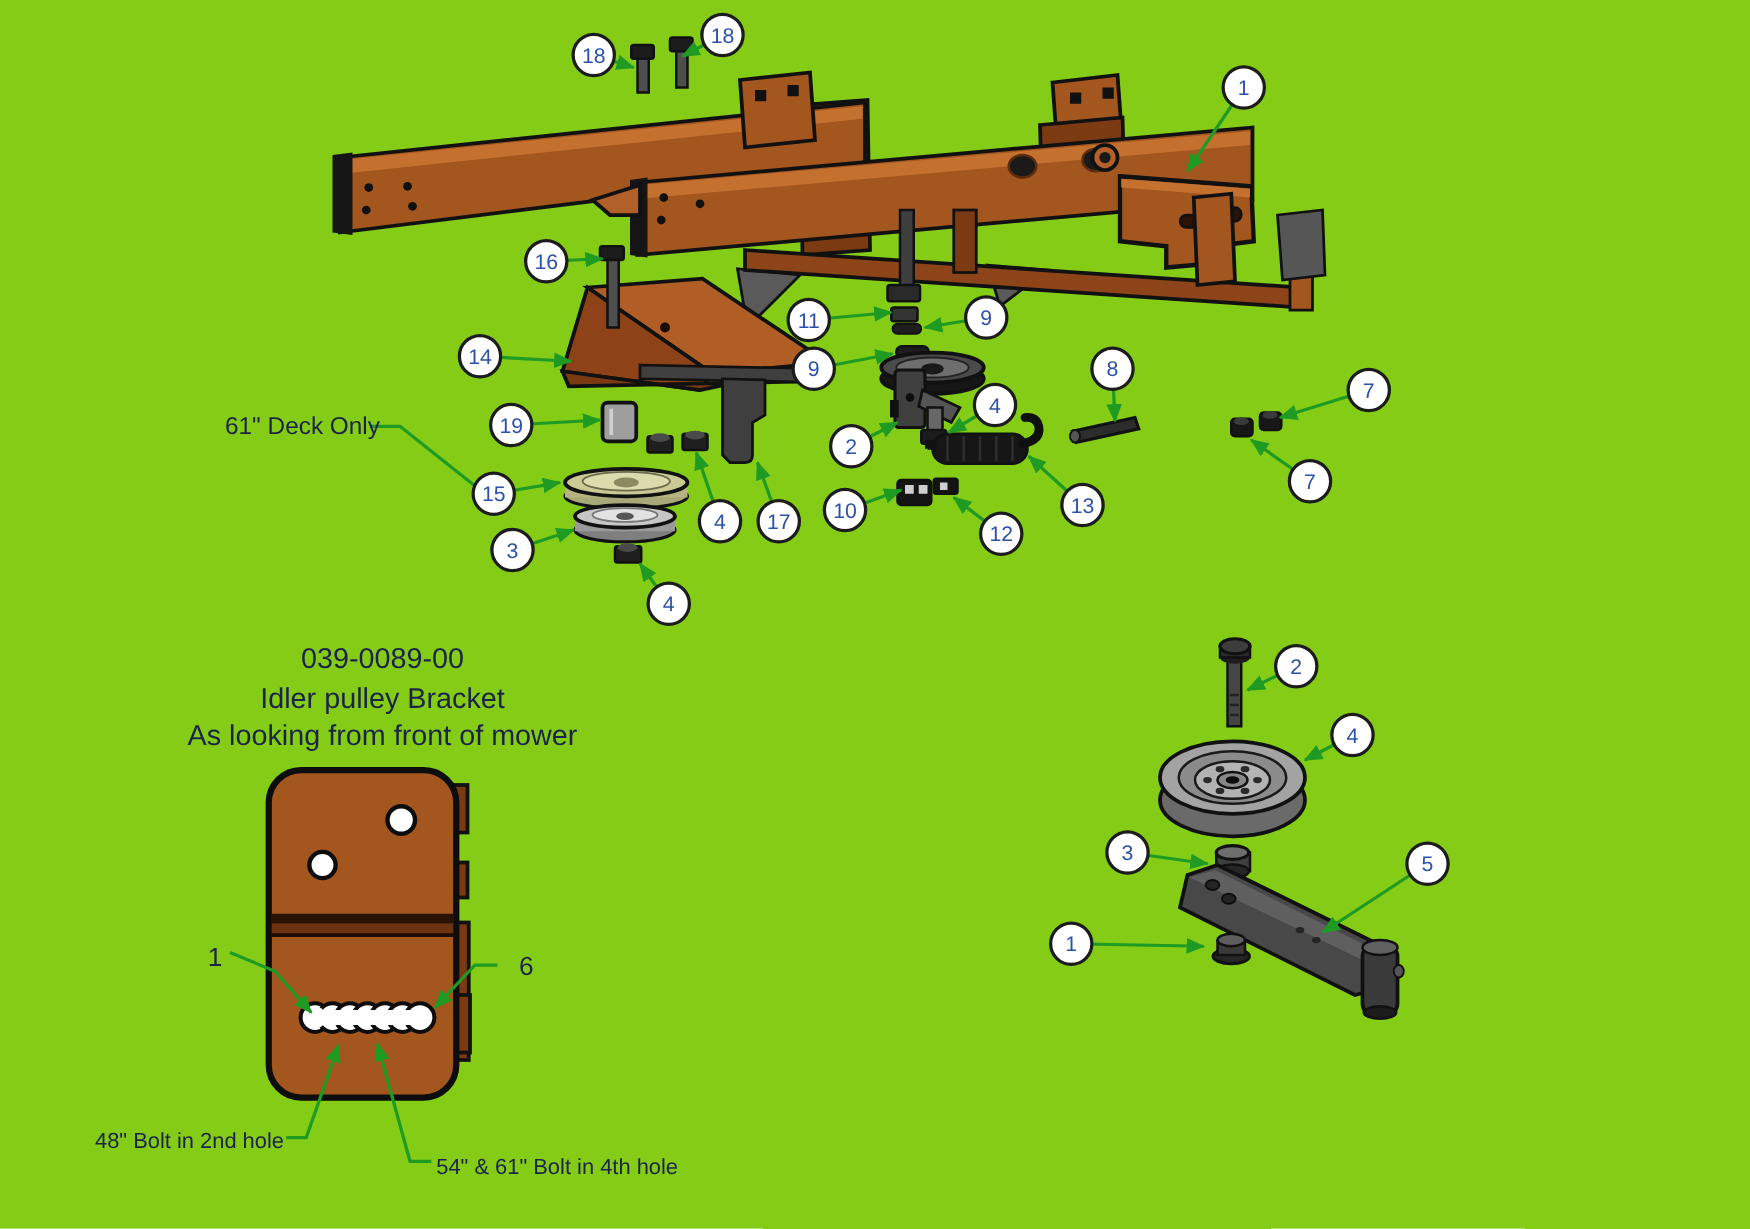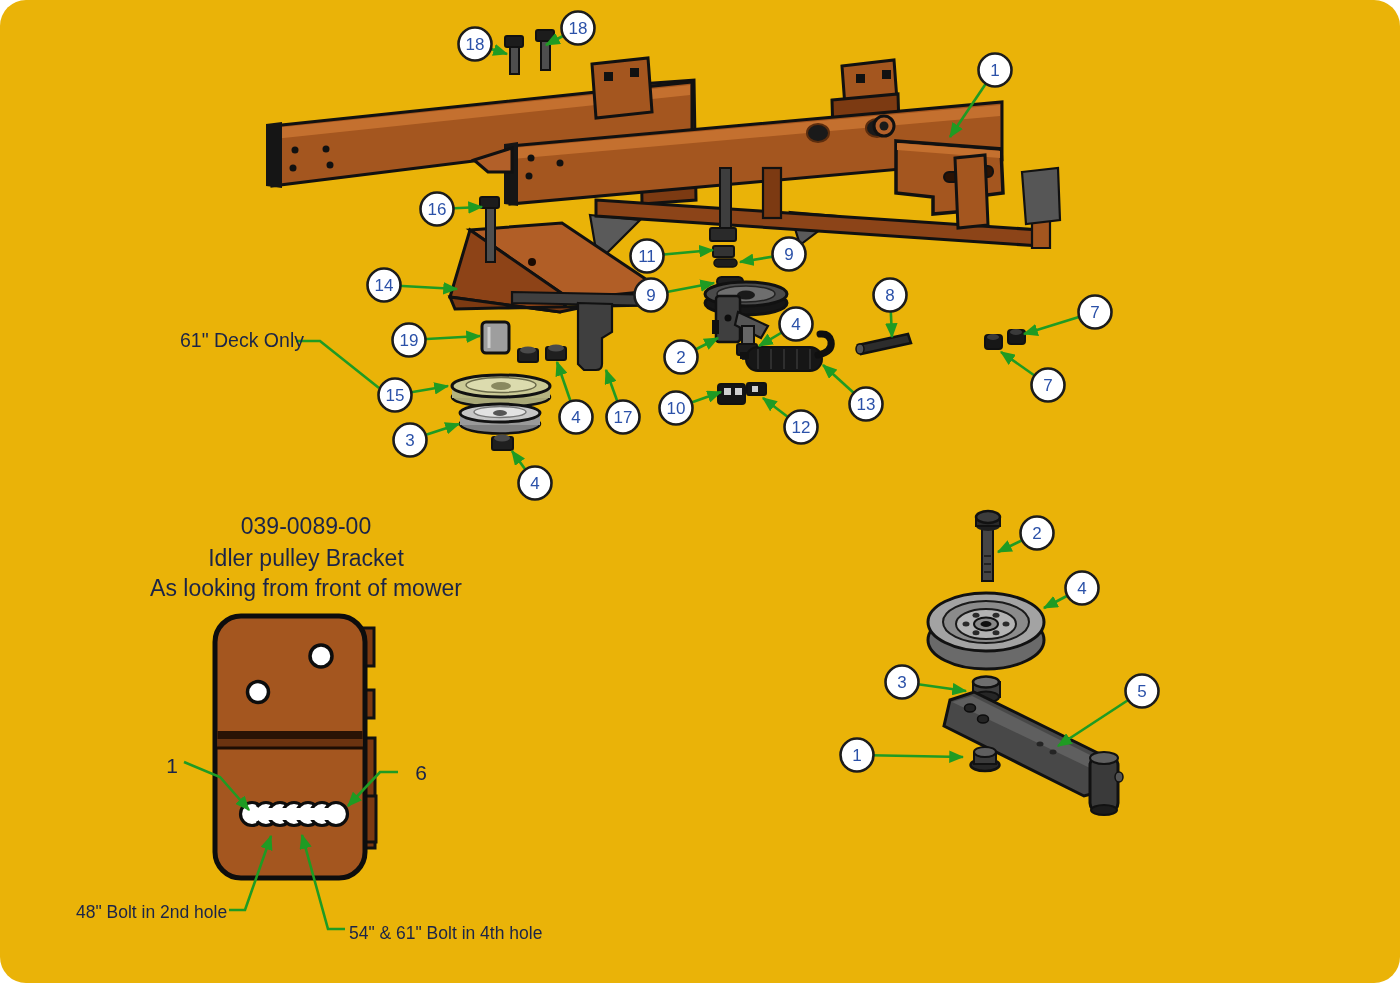--- a/index.html
+++ b/index.html
@@ -1,17 +1,17 @@
 <!DOCTYPE html>
 <html style="--green: #1f9b23; --callout_blue: #2b51a8; --label_navy: #1b2448; --frame_brown: #a4561f; --frame_brown_light: #c4702f; --frame_brown_dark: #7c3a12; --pulley_olive: #cbca96; --steel_gray: #9a9a9a;"><head>
 <meta charset="utf-8">
 <style>
   html,body{margin:0;padding:0;background:#ffffff;}
-  .stage{position:relative;width:1400px;height:983px;background:#eab308;overflow:hidden;
-         font-family:"Liberation Sans","DejaVu Sans",sans-serif;border-radius:26px;}
+  .stage{position:relative;width:1400px;height:983px;background:#84cc16;overflow:hidden;
+         font-family:"Liberation Sans","DejaVu Sans",sans-serif;}
   svg{display:block;}
   
   .leader{stroke:var(--green);stroke-width:2.6;fill:none;}
   .callout-line{stroke:var(--green);stroke-width:2.6;}
   .callout-circle{fill:#ffffff;stroke:#1c1c1c;stroke-width:2.6;}
   .callout-num{fill:var(--callout_blue);font-size:17px;text-anchor:middle;
                font-family:"Liberation Sans","DejaVu Sans",sans-serif;}
   .lbl{fill:var(--label_navy);font-family:"Liberation Sans","DejaVu Sans",sans-serif;}
   .lbl-title{font-size:23px;text-anchor:middle;}
   .lbl-deck{font-size:19.5px;}

